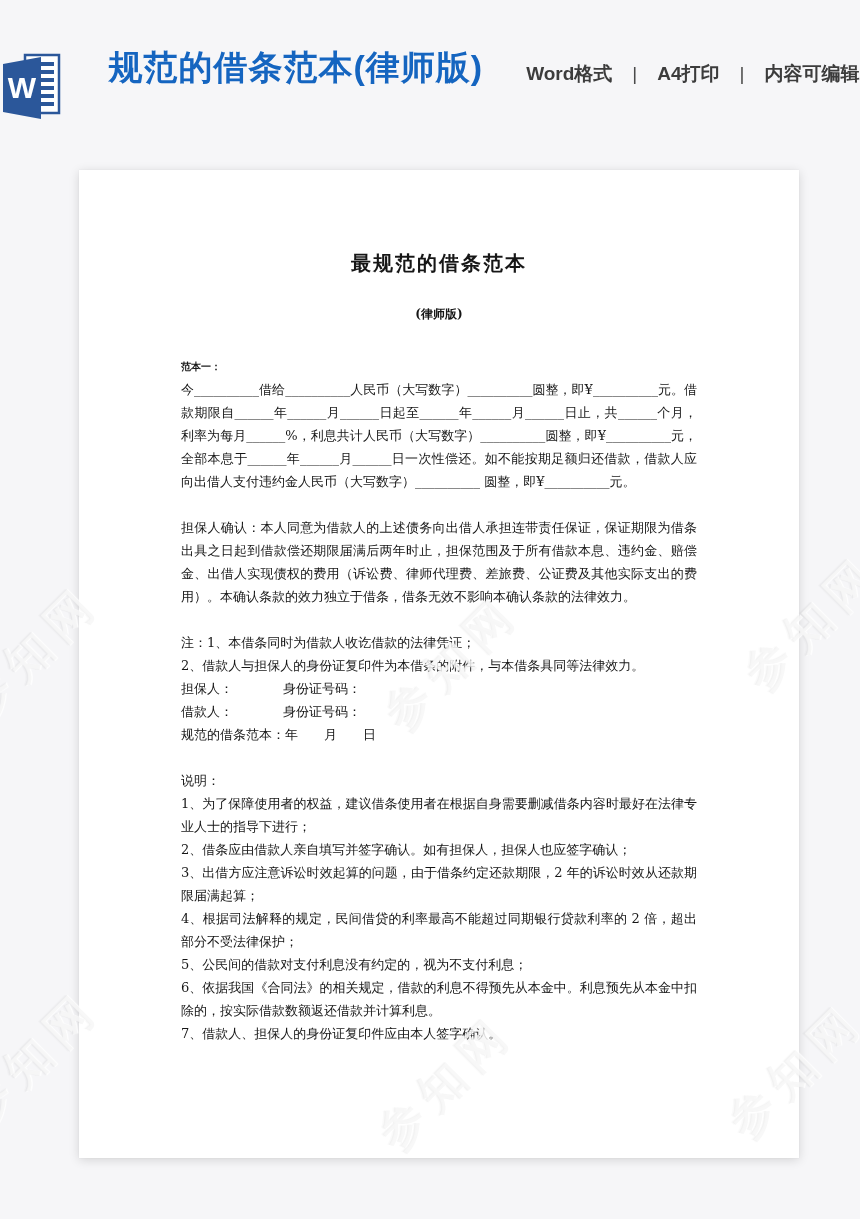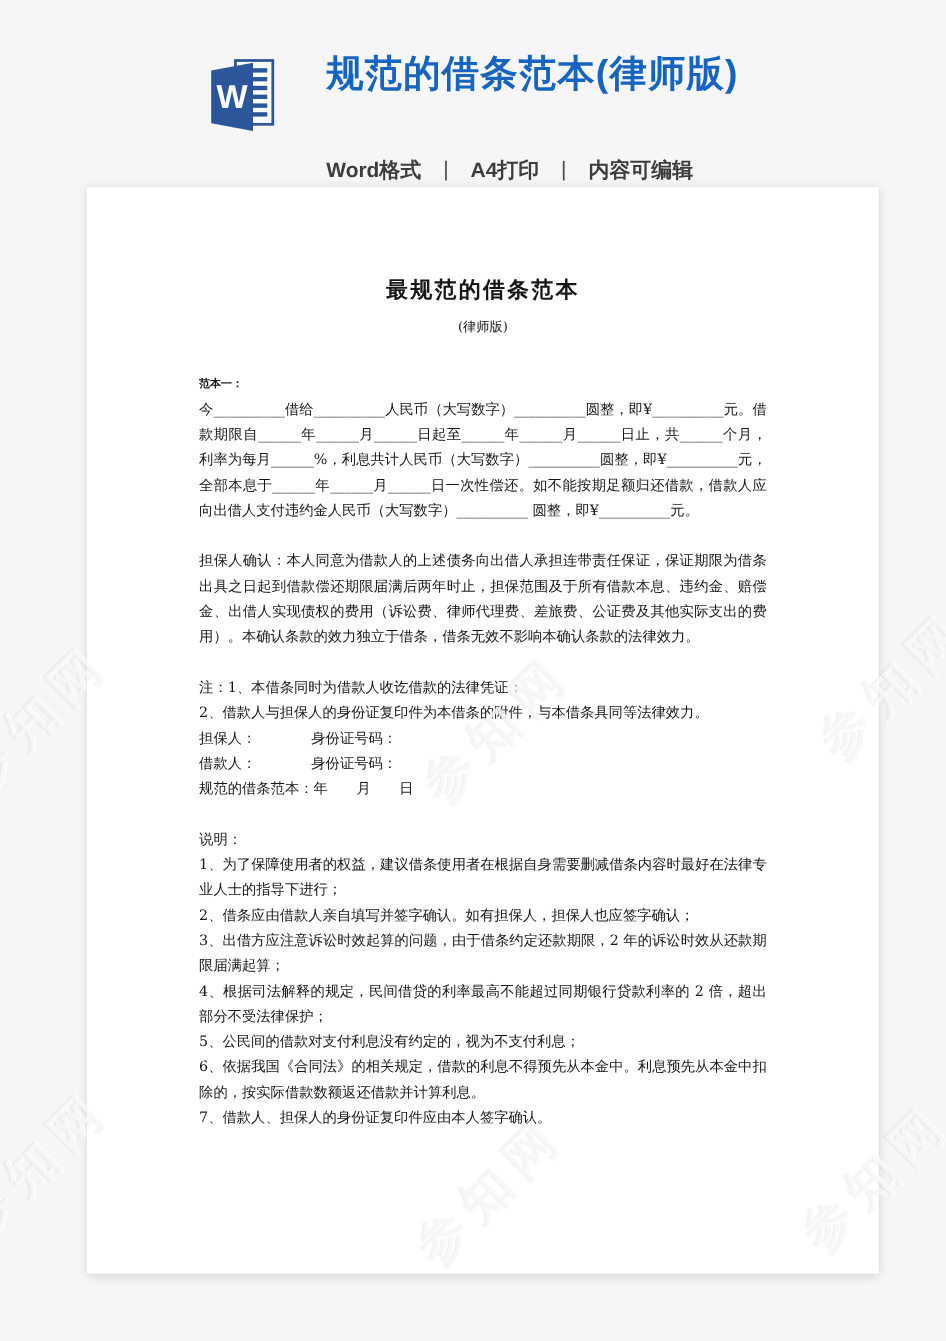--- a/index.html
+++ b/index.html
@@ -11,21 +11,21 @@
     overflow:hidden;
   }
   .stage{position:absolute;inset:0;}
 
   
   .header{
     position:absolute;top:48px;left:0;width:100%;
     display:flex;justify-content:center;align-items:flex-start;gap:44px;
   }
   .word-icon{width:64px;height:76px;flex:0 0 auto;margin-top:2px;}
-  .header-text{display:flex;flex-direction:column;gap:43px;}
+  .header-text{display:flex;flex-direction:row;gap:43px;}
   .header-title{
     margin:0;font-size:34px;font-weight:bold;letter-spacing:1px;
     color:#1565c0;line-height:1.15;
   }
   .header-meta{
     margin-top:12px;display:flex;align-items:center;gap:20px;
     font-size:19px;font-weight:bold;color:#3c3c3c;
   }
   .header-meta .sep{color:#4a4a4a;font-weight:normal;}
 
@@ -37,22 +37,22 @@
     box-sizing:border-box;
     padding:80px 102px 0 102px;
     font-family:"DejaVu Serif","Liberation Serif",serif;
     color:#161616;
   }
   .doc-title{
     text-align:center;font-size:20px;font-weight:bold;
     letter-spacing:2px;line-height:26px;
   }
   .doc-sub{
-    text-align:center;font-size:12px;font-weight:normal;
-    line-height:17px;margin-top:13px;
+    text-align:center;font-size:12px;font-weight:bold;
+    line-height:17px;margin-top:30px;
   }
   .sample-label{font-size:10px;font-weight:bold;line-height:23px;margin-top:32px;}
   .iou-title{text-align:center;font-size:14px;font-weight:bold;line-height:23px;letter-spacing:2px;}
   .para{
     margin:0;font-size:13px;line-height:23px;
     text-align:justify;text-justify:inter-ideograph;
     word-break:break-all;
   }
   .gap-top{margin-top:23px;}
   .row{font-size:13px;line-height:23px;}

